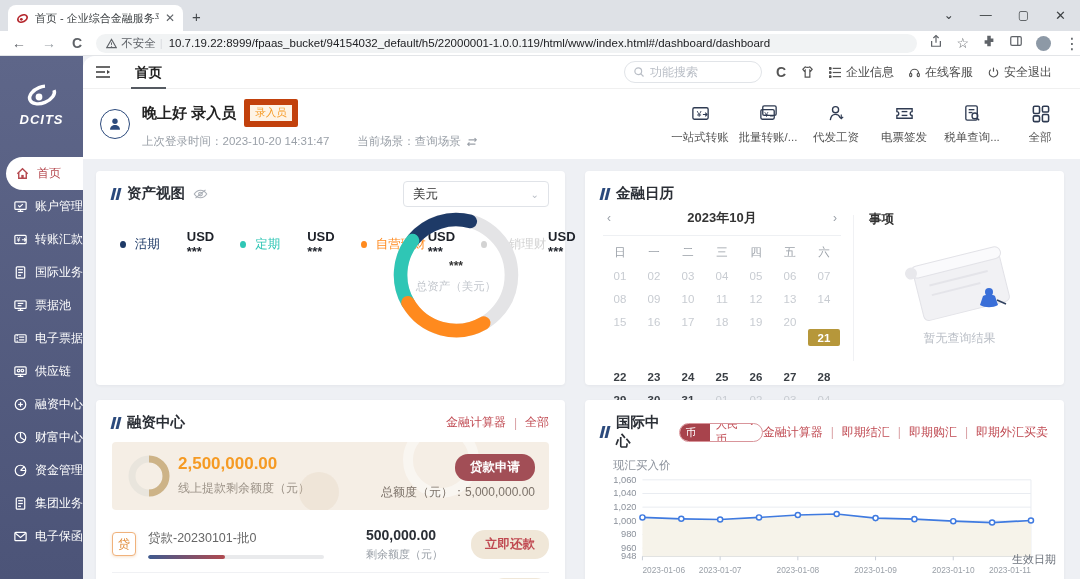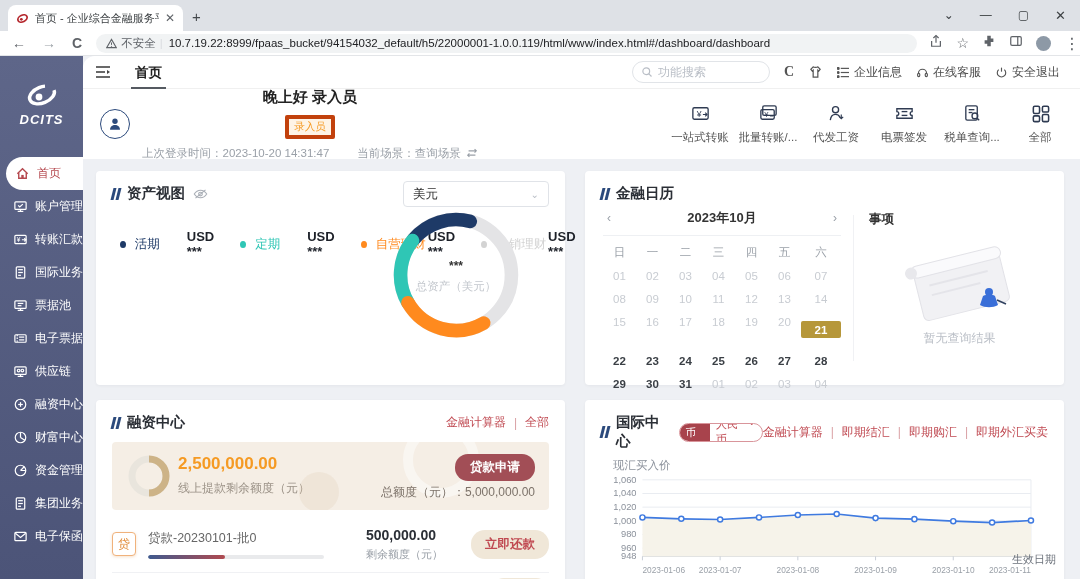--- a/index.html
+++ b/index.html
@@ -30,32 +30,32 @@
   .side-item.active { background:#fff; color:#b5494f; border-radius:17px 0 0 17px; margin-left:6px; padding-left:9px; }
   .sic { width:15px; height:15px; flex:0 0 15px; }
 
   
   .content { position:absolute; left:83px; top:56px; width:997px; height:523px; background:#eef0f4; }
   .corner-patch { position:absolute; left:83px; top:56px; width:14px; height:14px; background:#5e6689; }
   .apptop { position:absolute; left:0; top:0; width:997px; height:33px; background:#fff; border-radius:12px 0 0 0; border-bottom:1px solid #f0f0f0; display:flex; align-items:center; }
   .burger { margin-left:12px; color:#444; }
   .tab-home { margin-left:24px; font-size:13.5px; color:#222; font-weight:bold; position:relative; height:33px; line-height:33px; }
   .tab-home::after { content:""; position:absolute; left:-4px; right:-4px; bottom:0; height:2px; background:#555a61; }
-  .apptop-right { margin-left:auto; display:flex; align-items:center; gap:14px; padding-right:20px; color:#4a4a4a; font-size:12px;font-family:Liberation Serif, serif; }
+  .apptop-right { margin-left:auto; display:flex; align-items:center; gap:14px; padding-right:28px; color:#4a4a4a; font-size:12px; }
   .searchpill { width:138px; height:22px; border:1px solid #e1e4e8; border-radius:11px; display:flex; align-items:center; padding:0 8px; gap:5px; }
   .searchpill input { border:none; outline:none; width:100px; font-size:12px; color:#333; background:transparent; font-family:inherit; }
   .searchpill input::placeholder { color:#b9bec6; }
   .toplink { display:flex; align-items:center; gap:4px; white-space:nowrap; }
 
   .greet { position:absolute; left:0; top:33px; width:997px; height:70px; background:#fff; display:flex; align-items:center; }
   .gavatar { margin-left:17px; width:30px; height:30px; border:1.5px solid #2c4a7c; border-radius:50%; flex:0 0 30px; display:flex; align-items:center; justify-content:center; }
   .gmain { margin-left:12px; }
-  .grow1 { display:flex; align-items:center; gap:8px;flex-direction:column; }
+  .grow1 { display:flex; align-items:center; gap:8px; }
   .hello { font-size:15px; font-weight:bold; color:#222; }
-  .rolebadge { font-size:10.5px; color:#f59a23; border:4px solid #c2410c; background:#fef4e6; border-radius:2px; padding:1px 5px; }
+  .rolebadge { font-size:10.5px; color:#f59a23; border:6px solid #c2410c; background:#fef4e6; border-radius:2px; padding:1px 5px; }
   .grow2 { margin-top:7px; font-size:11.5px; color:#9aa0a8; display:flex; gap:28px; align-items:center; }
   .swapic { color:#9aa0a8; }
   .qa-wrap { margin-left:auto; display:flex; gap:8px; padding-right:10px; }
   .qa-item { width:60px; display:flex; flex-direction:column; align-items:center; gap:6px; cursor:pointer; }
   .qa-item span { font-size:11.5px; color:#555; white-space:nowrap; max-width:60px; overflow:hidden; }
   .qic { width:21px; height:21px; color:#2f3b52; }
 
   
   .card { position:absolute; background:#fff; border-radius:4px; box-shadow:0 1px 3px rgba(60,70,90,.06); }
   .card1 { left:13px; top:115px; width:469px; height:214px; }
@@ -86,21 +86,21 @@
 
   
   .cal-left { position:absolute; left:18px; top:38px; width:238px; }
   .cal-nav { display:flex; align-items:center; justify-content:space-between; border-bottom:1px solid #eef0f3; padding-bottom:8px; }
   .cal-arrow { color:#9aa0a8; font-size:12px; cursor:pointer; padding:0 4px; }
   .cal-month { font-size:13px; color:#333; font-weight:600; }
   .cal-grid { display:grid; grid-template-columns:repeat(7,1fr); row-gap:6px; margin-top:8px; }
   .cal-cell { height:17px; display:flex; align-items:center; justify-content:center; font-size:11.5px; color:#3a3f45; font-weight:600; cursor:pointer; }
   .cal-head { color:#9aa0a8; font-weight:normal; cursor:default; }
   .cal-cell.muted { color:#c8ccd2; font-weight:normal; }
-  .cal-cell.selected { background:#b6973a; color:#fff; border-radius:2px; width:40px; margin:8px auto; }
+  .cal-cell.selected { background:#b6973a; color:#fff; border-radius:2px; width:32px; margin:16px auto; }
   .cal-vline { position:absolute; left:268px; top:44px; bottom:24px; width:1px; background:#f0f1f4; }
   .events { position:absolute; left:284px; top:40px; right:14px; text-align:center; }
   .events-title { text-align:left; font-size:12.5px; font-weight:bold; color:#333; }
   .empty-ill { margin-top:8px; }
   .empty-txt { font-size:12px; color:#b9bec6; margin-top:2px; }
 
   
   .fin-banner { position:absolute; left:16px; right:16px; top:42px; height:68px; background:#f5eee5; border-radius:4px; overflow:hidden; }
   .fin-banner::before { content:""; position:absolute; right:70px; top:-20px; width:56px; height:56px; border:10px solid rgba(255,255,255,.45); border-radius:50%; }
   .fin-banner::after { content:""; position:absolute; right:210px; top:30px; width:40px; height:40px; background:rgba(222,205,180,.25); border-radius:50%; }

